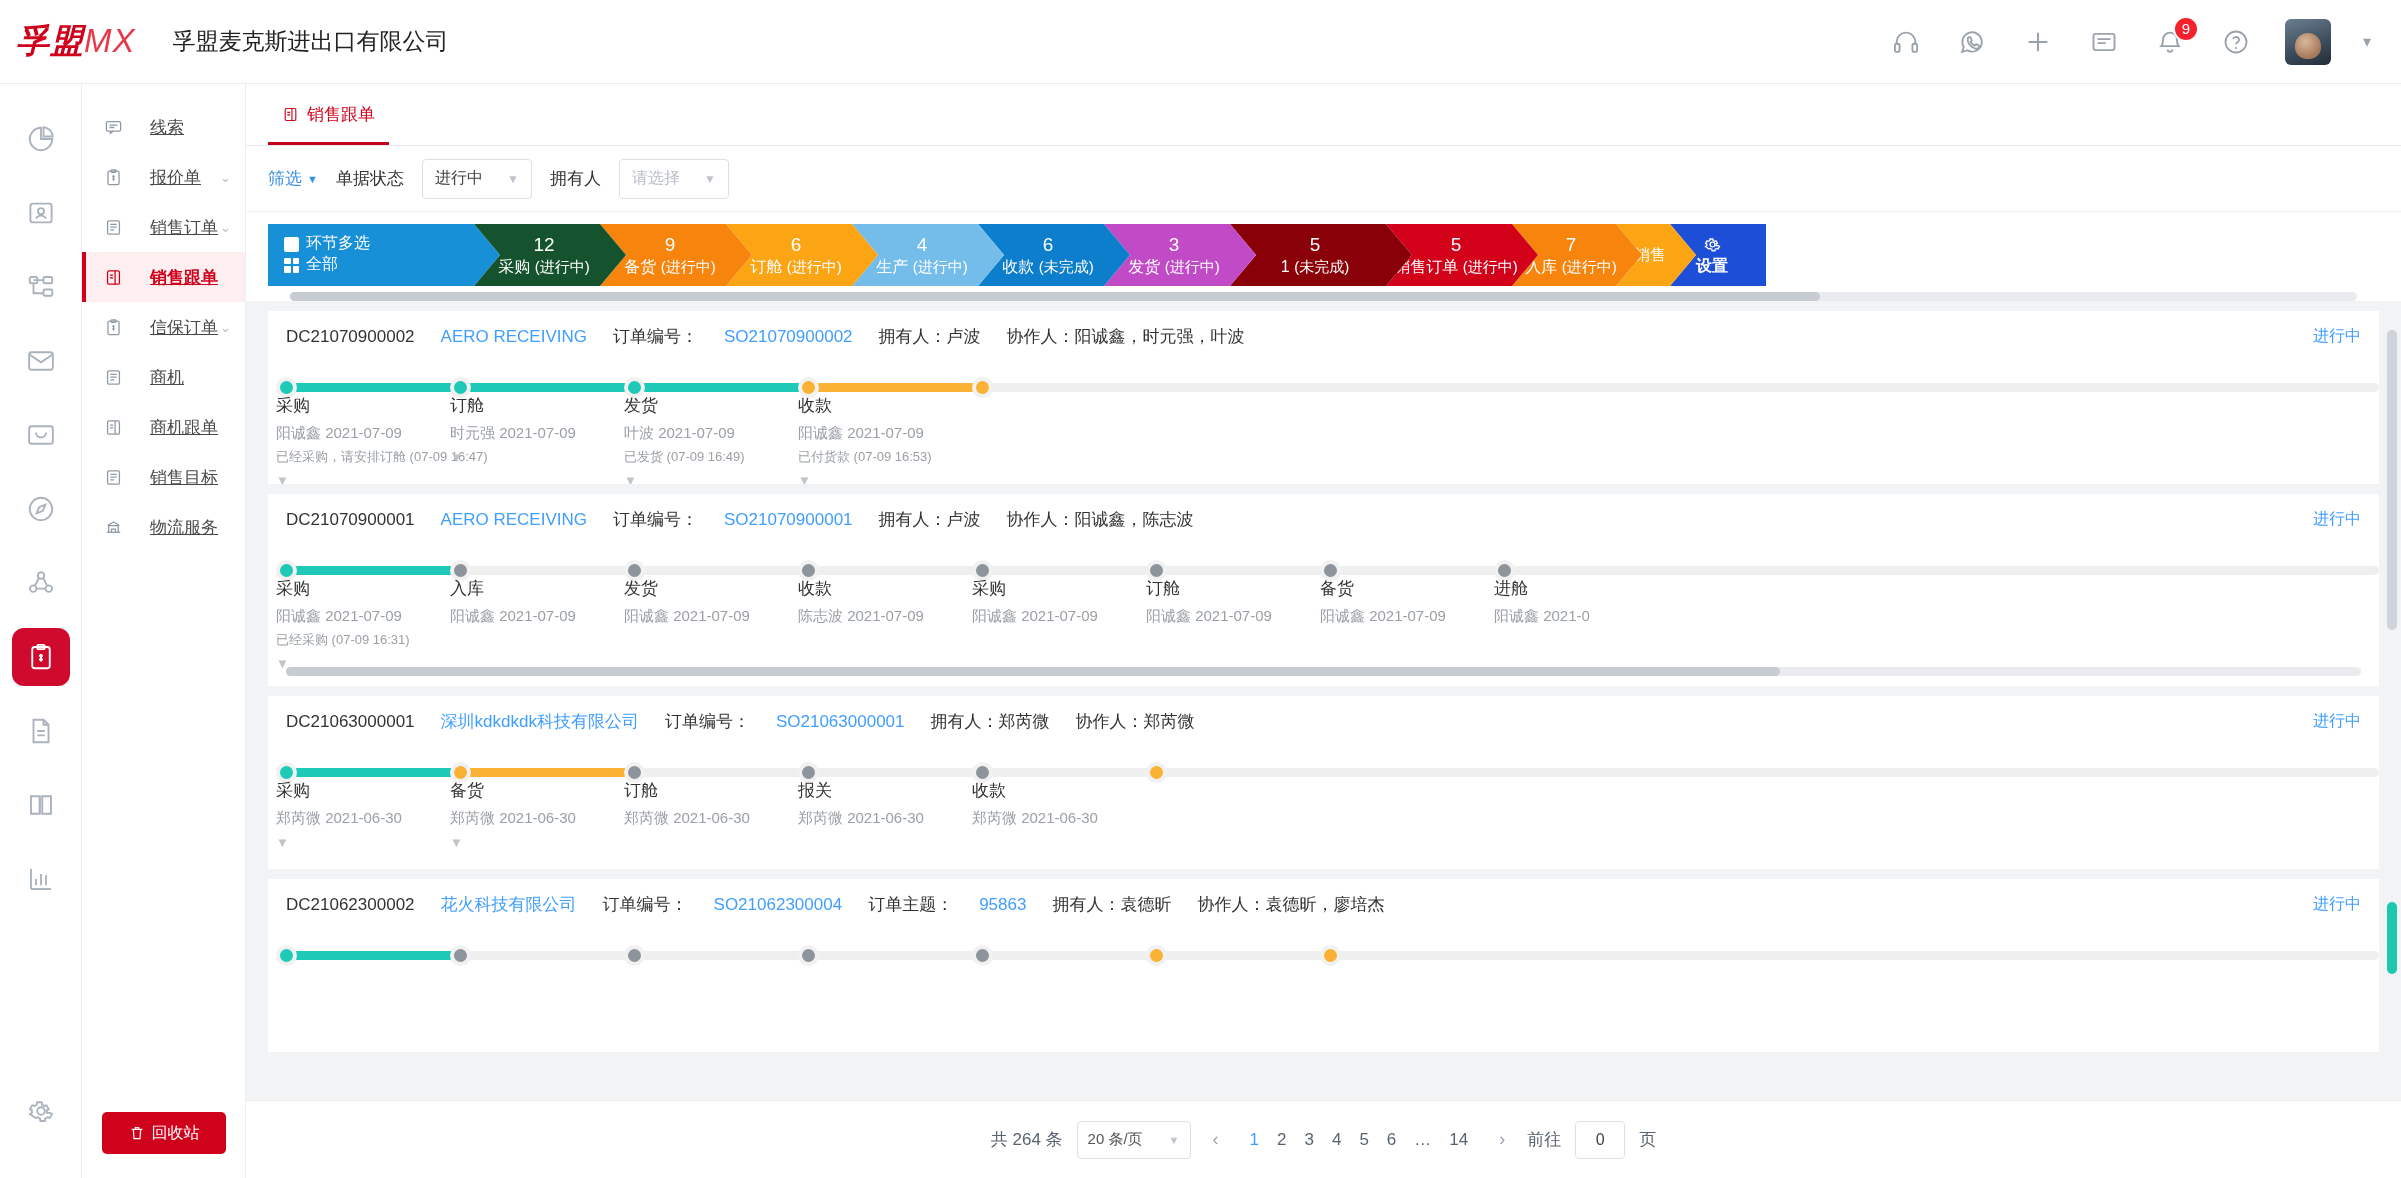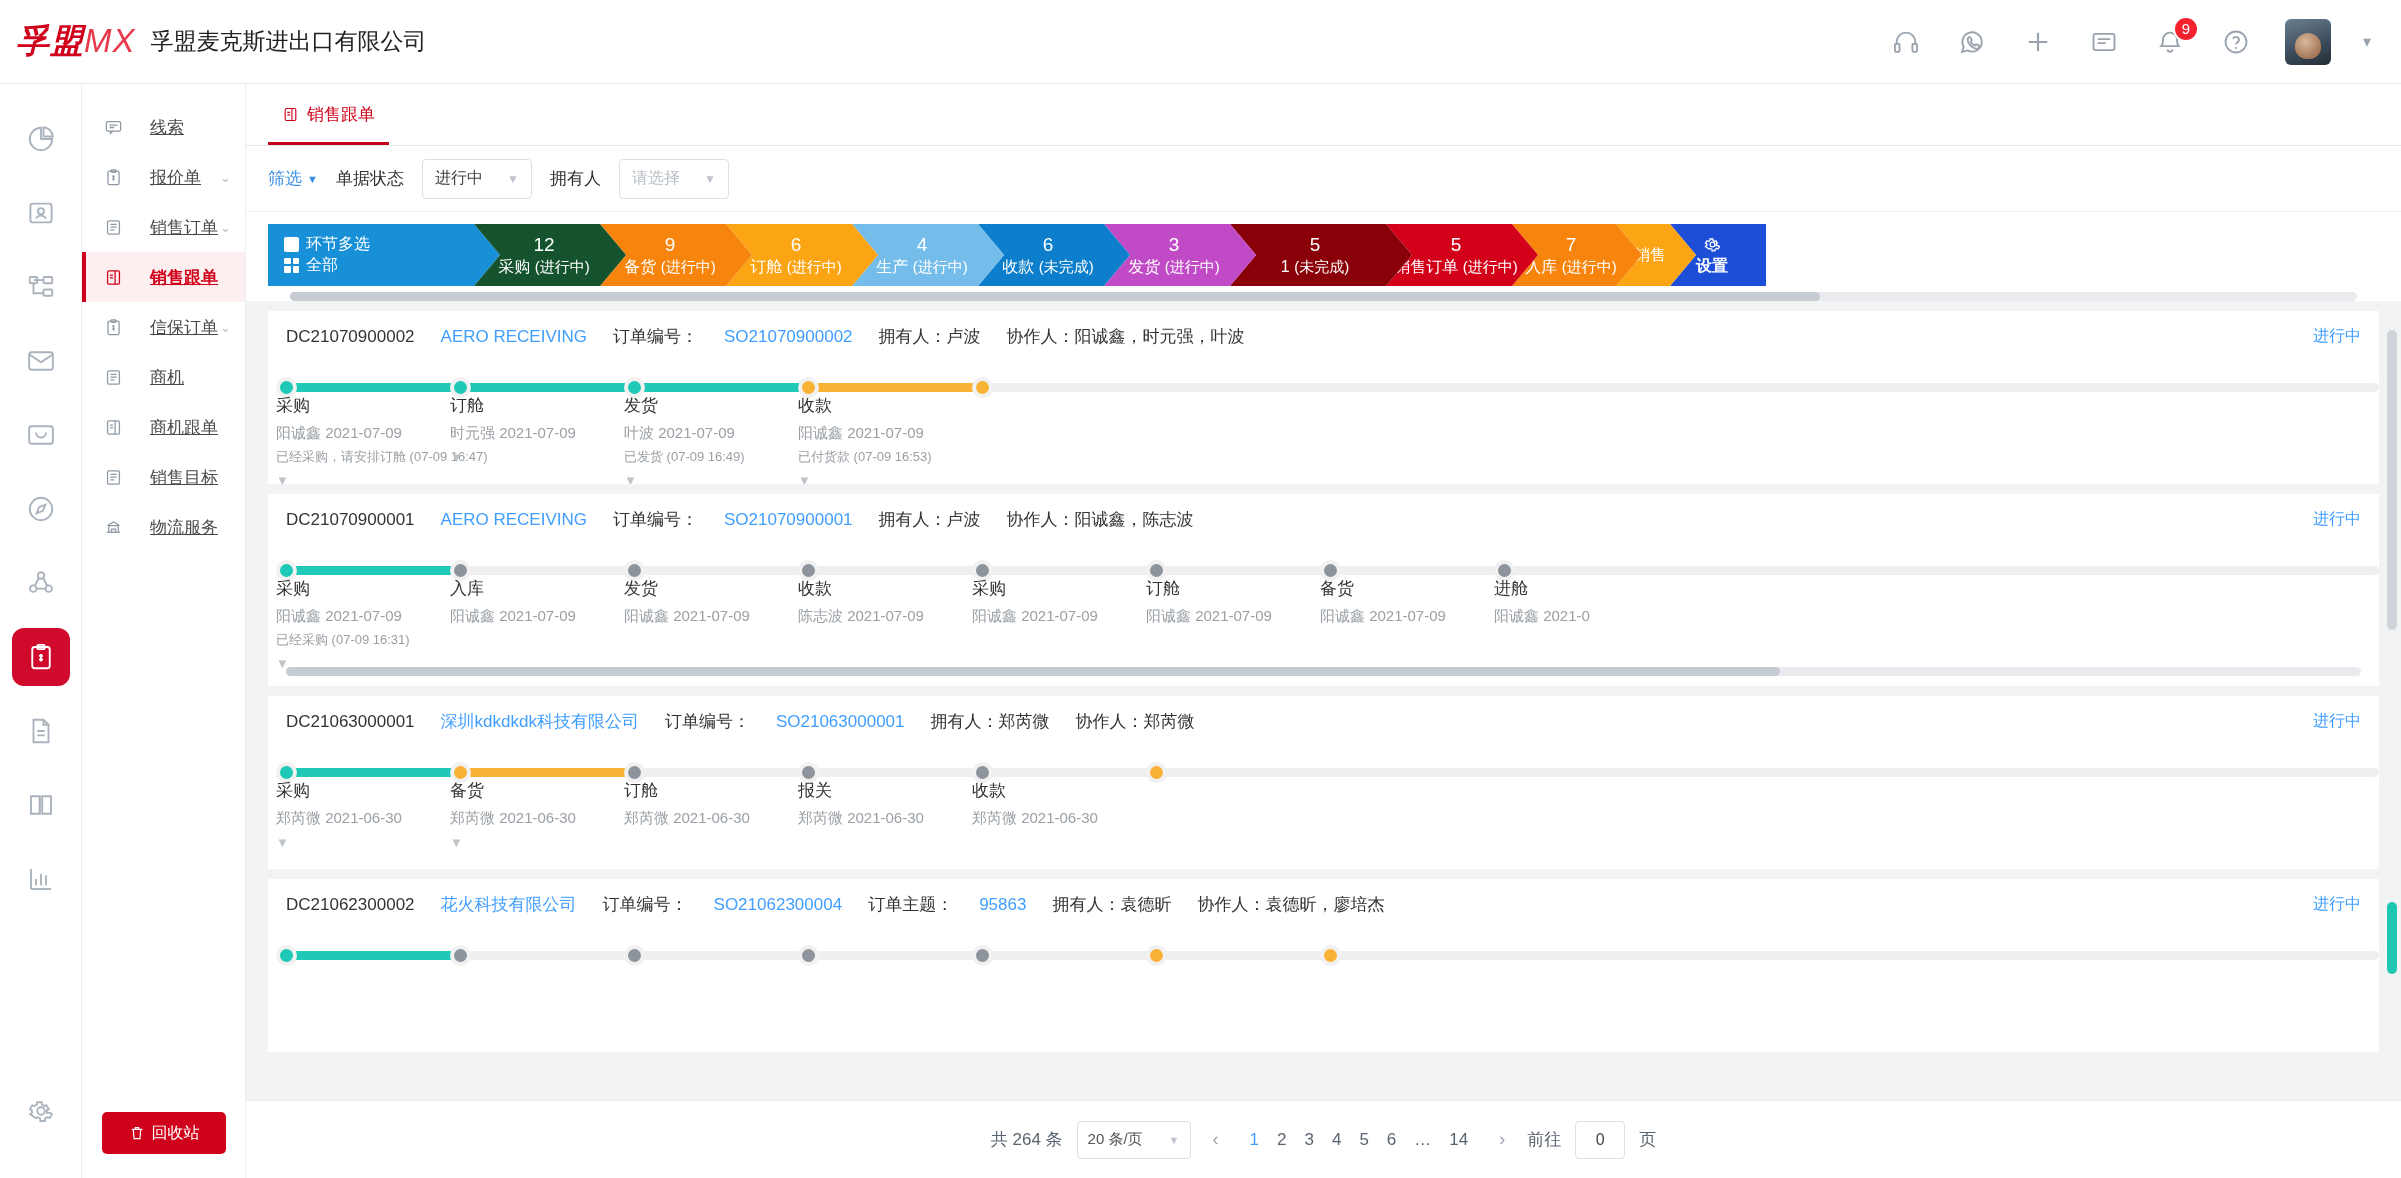--- a/index.html
+++ b/index.html
@@ -11,21 +11,21 @@
   .app { position: relative; width: 2401px; height: 1178px; }
 
   
   .topbar {
     position: absolute; left: 0; top: 0; width: 2401px; height: 84px;
     background: #ffffff; border-bottom: 1px solid #ececec;
     display: flex; align-items: center; z-index: 30;
   }
   .logo { margin-left: 16px; font-size: 33px; font-weight: bold; color: #d0021b; letter-spacing: 1px; font-style: italic; }
   .logo .mx { color: #e8394a; font-weight: 300; }
-  .company { margin-left: 15px; font-size: 23px; color: #222; }
+  .company { margin-left: 37px; font-size: 23px; color: #222; }
   .topbar-right { margin-left: auto; display: flex; align-items: center; gap: 32px; padding-right: 30px; }
   .tb-icon { width: 34px; height: 34px; color: #9aa3ad; display: flex; align-items: center; justify-content: center; position: relative; cursor: pointer; }
   .tb-icon svg { width: 28px; height: 28px; }
   .badge {
     position: absolute; top: -9px; right: -12px; min-width: 26px; height: 26px;
     border-radius: 13px; background: #f5222d; color: #fff; font-size: 15px;
     display: flex; align-items: center; justify-content: center; padding: 0 6px;
     border: 2px solid #fff;
   }
   .avatar {
@@ -475,21 +475,21 @@
       <div class="f-label">拥有人</div>
       <div class="select ph">
         <span>请选择</span>
         <span class="arr">▼</span>
       </div>
 
     </div>
 
     <div class="stagewrap">
       <div class="stages" id="stages">
-          <div class="stage stage-first" style="background: rgb(24, 144, 216); width: 232px;">
+          <div class="stage stage-first" style="background: rgb(24, 144, 216); width: 232px; font-family: Liberation Mono, monospace;">
             <div class="l1">
               <span class="sq-white"></span>
               <span>环节多选</span>
             </div>
             <div class="l2">
               <span class="sq-grid">
                 <i></i>
                 <i></i>
                 <i></i>
                 <i></i>

